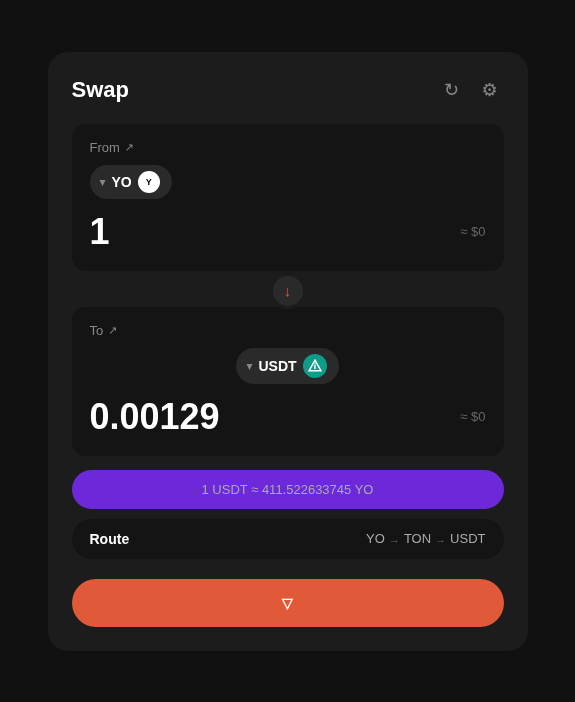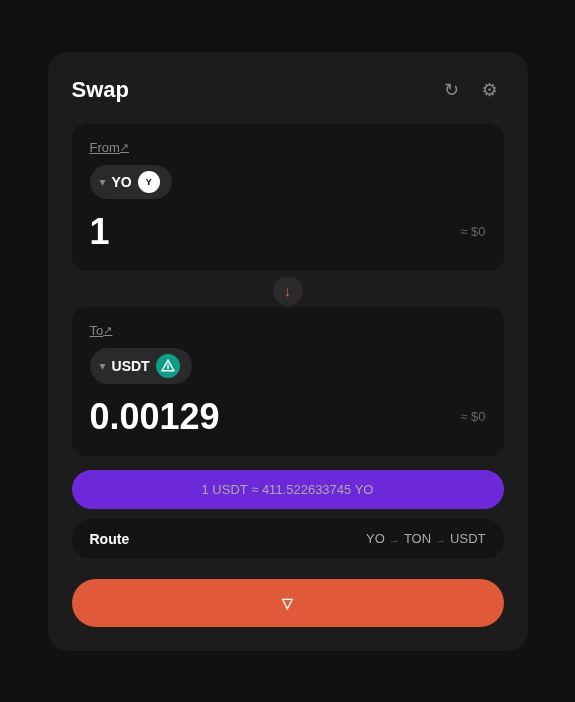--- a/index.html
+++ b/index.html
@@ -43,37 +43,38 @@
       display: flex;
       align-items: center;
       justify-content: center;
     }
     .section-label {
       color: #888;
       font-size: 13px;
       margin-bottom: 10px;
       display: flex;
       align-items: center;
-      text-decoration: underline;
+      gap: 5px;
     }
     .section-label .ext-icon {
       font-size: 11px;
       color: #888;
     }
     .from-section {
       background: #141414;
       border-radius: 14px;
       padding: 16px 18px 18px;
       margin-bottom: 4px;
     }
     .to-section {
       background: #141414;
       border-radius: 14px;
       padding: 16px 18px 18px;
       margin-bottom: 14px;
+      text-align: center;
     }
     .token-selector {
       display: inline-flex;
       align-items: center;
       background: #2a2a2a;
       border-radius: 50px;
       padding: 6px 12px 6px 10px;
       gap: 6px;
       cursor: pointer;
       margin-bottom: 12px;

